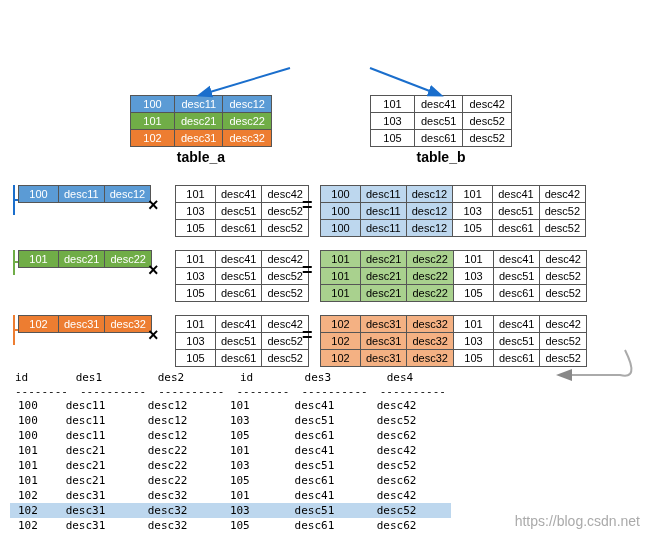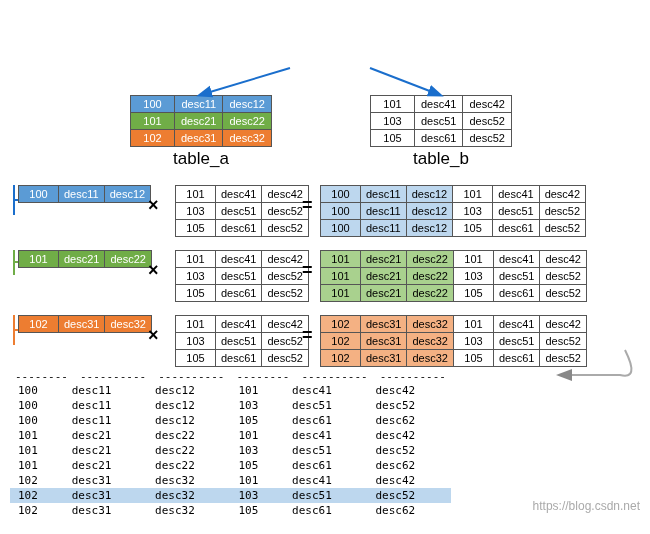--- a/index.html
+++ b/index.html
@@ -48,23 +48,24 @@
       padding: 2px 6px;
       text-align: center;
       min-width: 44px;
     }
     .cell-blue { background: #5b9bd5; color: #fff; }
     .cell-green { background: #70ad47; color: #fff; }
     .cell-orange { background: #ed7d31; color: #fff; }
     .cell-light-blue { background: #bdd7ee; color: #000; }
     .table-label {
       text-align: center;
-      font-size: 17px;
+      font-size: 14px;
       margin-top: 2px;
       color: #000;
+      font-weight: bold;
     }
 
     
     .arrows-svg {
       position: absolute;
       top: 0;
       left: 0;
       width: 650px;
       height: 534px;
       pointer-events: none;
@@ -90,23 +91,23 @@
       border-collapse: collapse;
     }
     .result-table td, .result-table th {
       padding: 1px 12px;
       text-align: left;
     }
 
     
     .watermark {
       position: absolute;
-      bottom: 21px;
+      bottom: 5px;
       right: 10px;
-      font-size: 12px;
+      font-size: 14px;
       color: #aaa;
     }
   </style>
 </head>
 <body>
 
 <div class="page">
 
 
   <div class="table-container" style="top:95px; left:130px;">
@@ -350,20 +351,28 @@
             <td>desc61</td>
             <td>desc52</td>
       </tr>
     </tbody>
       </table>
   </div>
 
   <div class="result-table" style="top:370px; left:10px;">
     <table>
       <thead>
+        <tr>
+          <td style="padding:1px 18px 1px 5px; font-weight:normal;">id</td>
+          <td style="padding:1px 18px;">des1</td>
+          <td style="padding:1px 18px;">des2</td>
+          <td style="padding:1px 18px;">id</td>
+          <td style="padding:1px 18px;">des3</td>
+          <td style="padding:1px 18px;">des4</td>
+        </tr>
         <tr>
           <td colspan="6" style="padding:0 5px;">
             <div style="display:flex; gap:12px;">
               <span style="min-width:20px;">--------</span>
               <span style="min-width:50px;">----------</span>
               <span style="min-width:50px;">----------</span>
               <span style="min-width:20px;">--------</span>
               <span style="min-width:50px;">----------</span>
               <span style="min-width:50px;">----------</span>
             </div>

